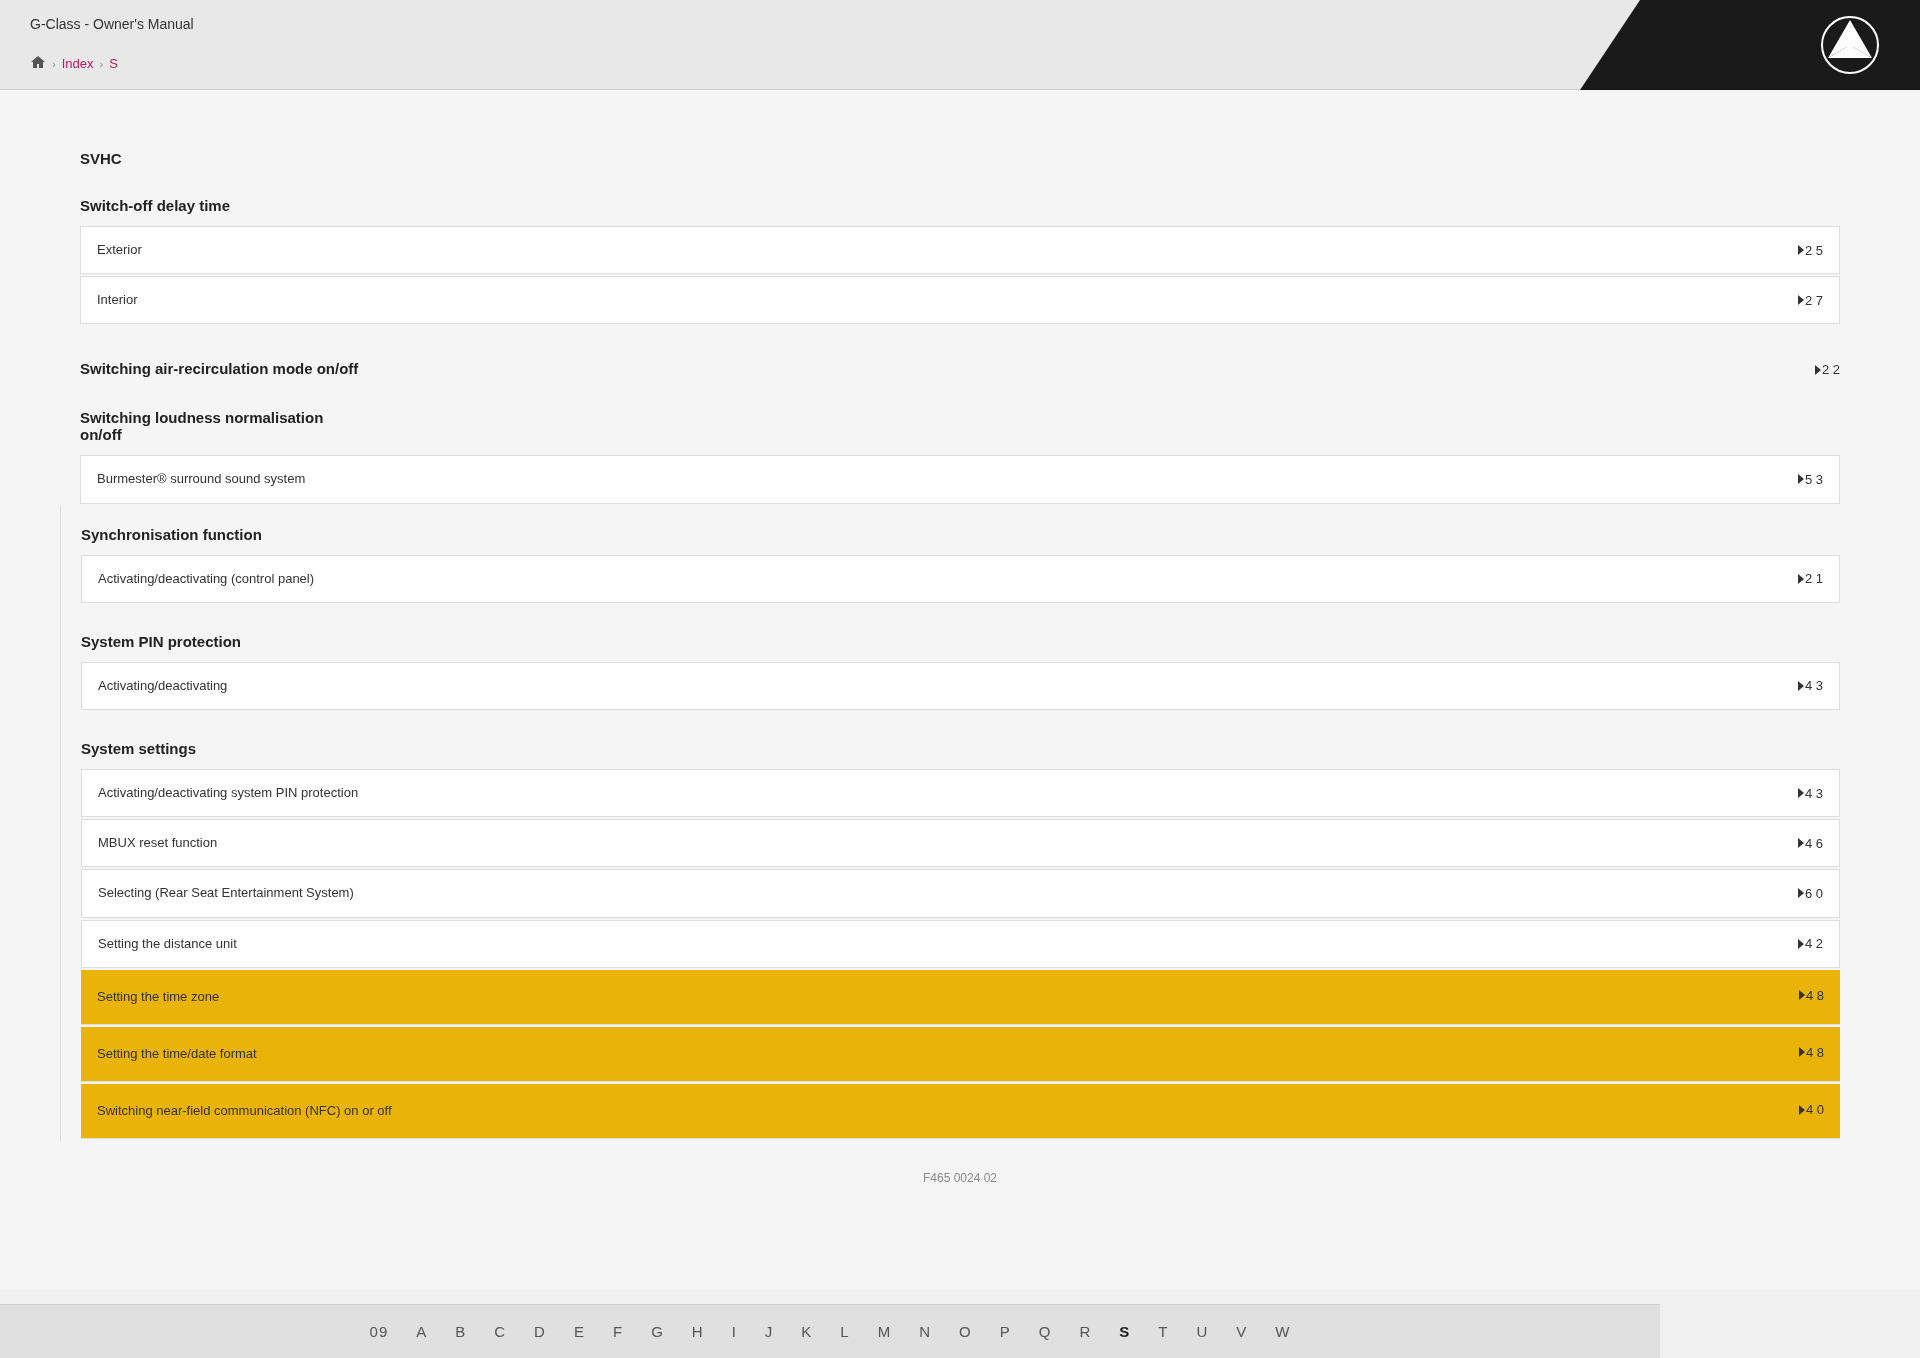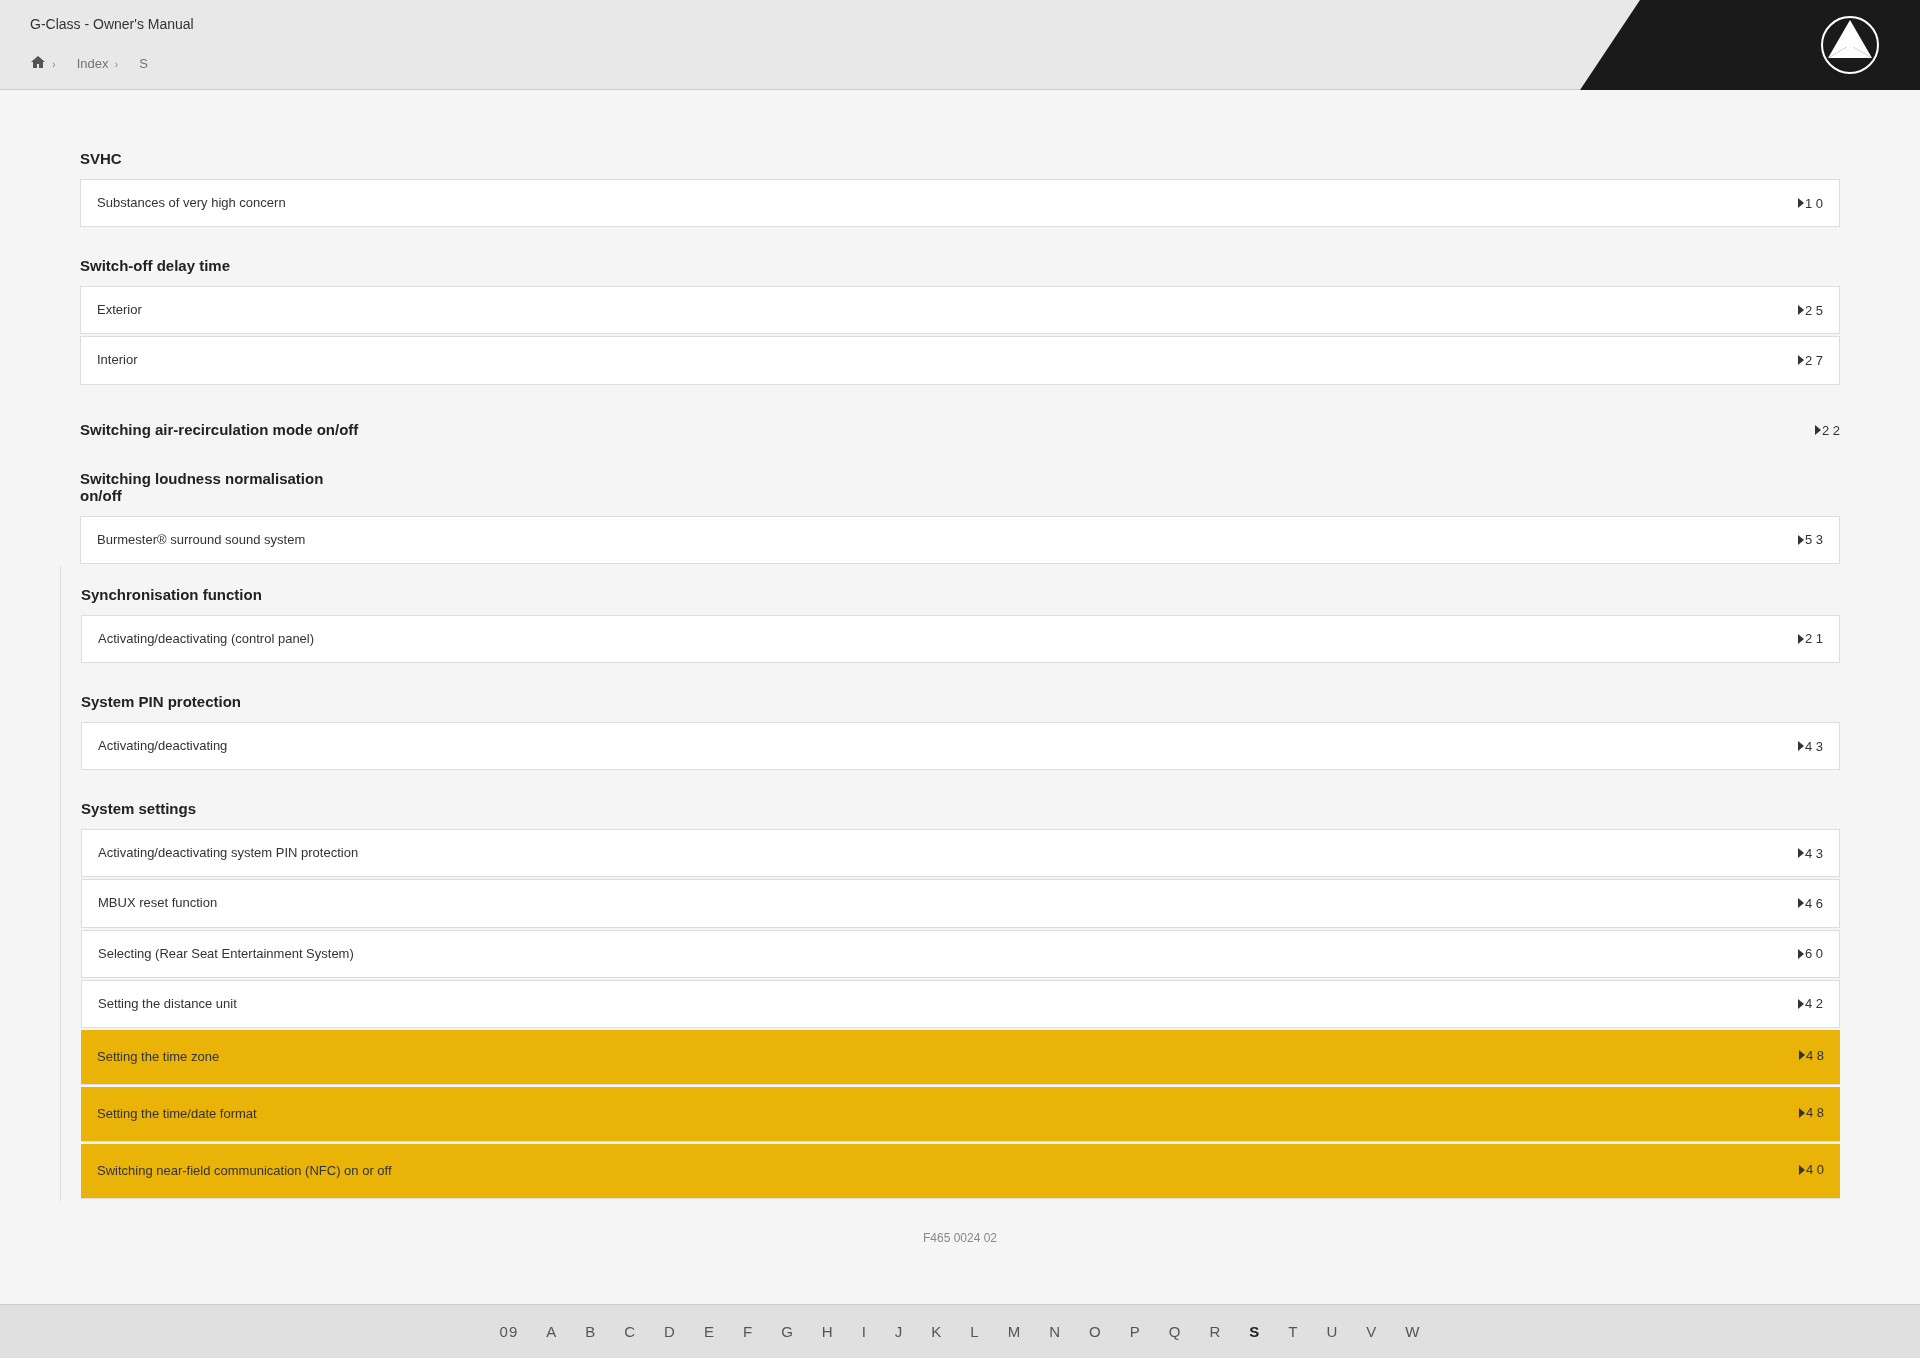--- a/index.html
+++ b/index.html
@@ -34,22 +34,21 @@
       align-items: center;
       gap: 6px;
       font-size: 13px;
       color: #555;
     }
     .breadcrumb-separator {
       color: #888;
       font-size: 11px;
     }
     .breadcrumb-item {
-      color: #737373;
-      margin-left: 15px;
+      color: #be185d;
     }
 
     
     .logo-area {
       position: absolute;
       top: 0;
       right: 0;
       width: 340px;
       height: 90px;
       background: #1a1a1a;
@@ -161,21 +160,21 @@
       color: #333;
       display: flex;
       align-items: center;
     }
 
     
     .alphabet-bar {
       position: fixed;
       bottom: 0;
       left: 0;
-      width: 1920px;
+      width: 1660px;
       background: #e0e0e0;
       border-top: 1px solid #ccc;
       padding: 18px 40px;
       display: flex;
       justify-content: center;
       gap: 28px;
     }
     .alpha-item {
       font-size: 15px;
       color: #555;
@@ -227,26 +226,20 @@
     </svg>
   </div>
 </div>
 
 <div class="main-content">
   <div class="index-columns">
 
     <div class="index-column">
 
       <div class="section-header">SVHC</div>
-      <div class="entry-card">
-        <span class="entry-label">Substances of very high concern</span>
-        <span class="entry-page">
-          <span class="page-arrow"></span>1&nbsp;0
-        </span>
-      </div>
 
       <div class="section-header" style="margin-top:30px;">Switch-off delay time</div>
       <div class="entry-card">
         <span class="entry-label">Exterior</span>
         <span class="entry-page">
           <span class="page-arrow"></span>2&nbsp;5
         </span>
       </div>
       <div class="entry-card">
         <span class="entry-label">Interior</span>

